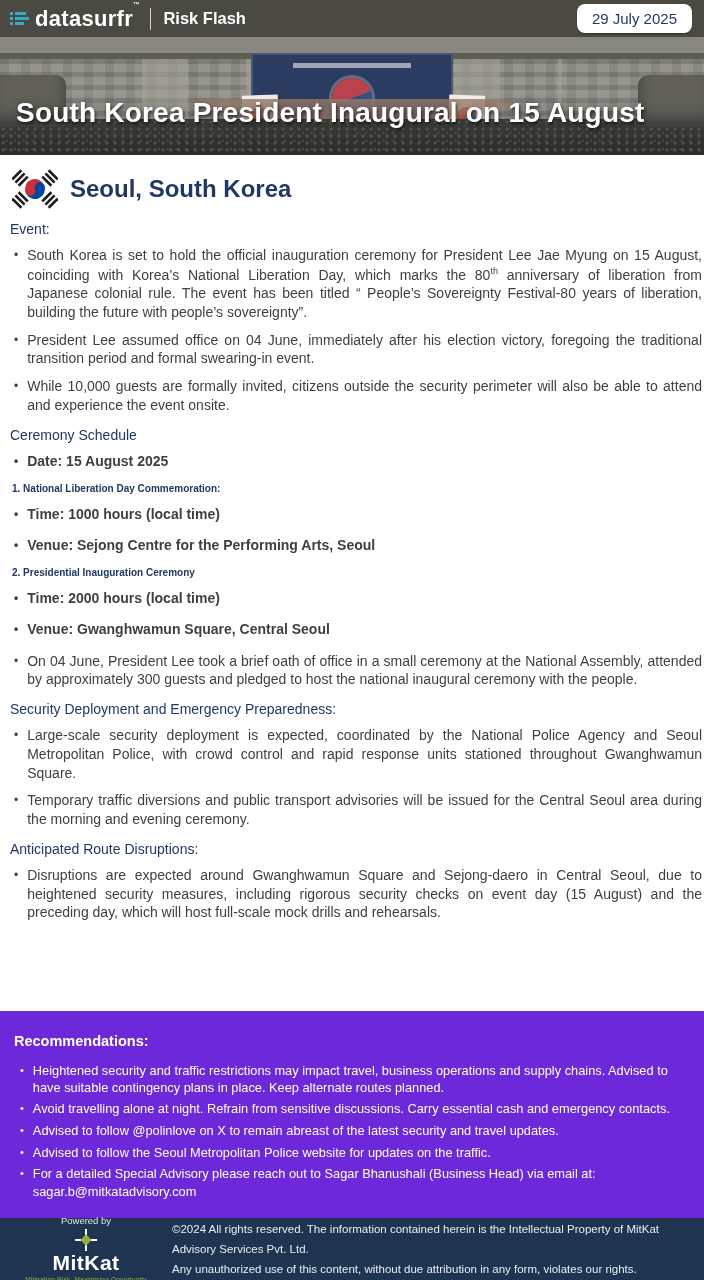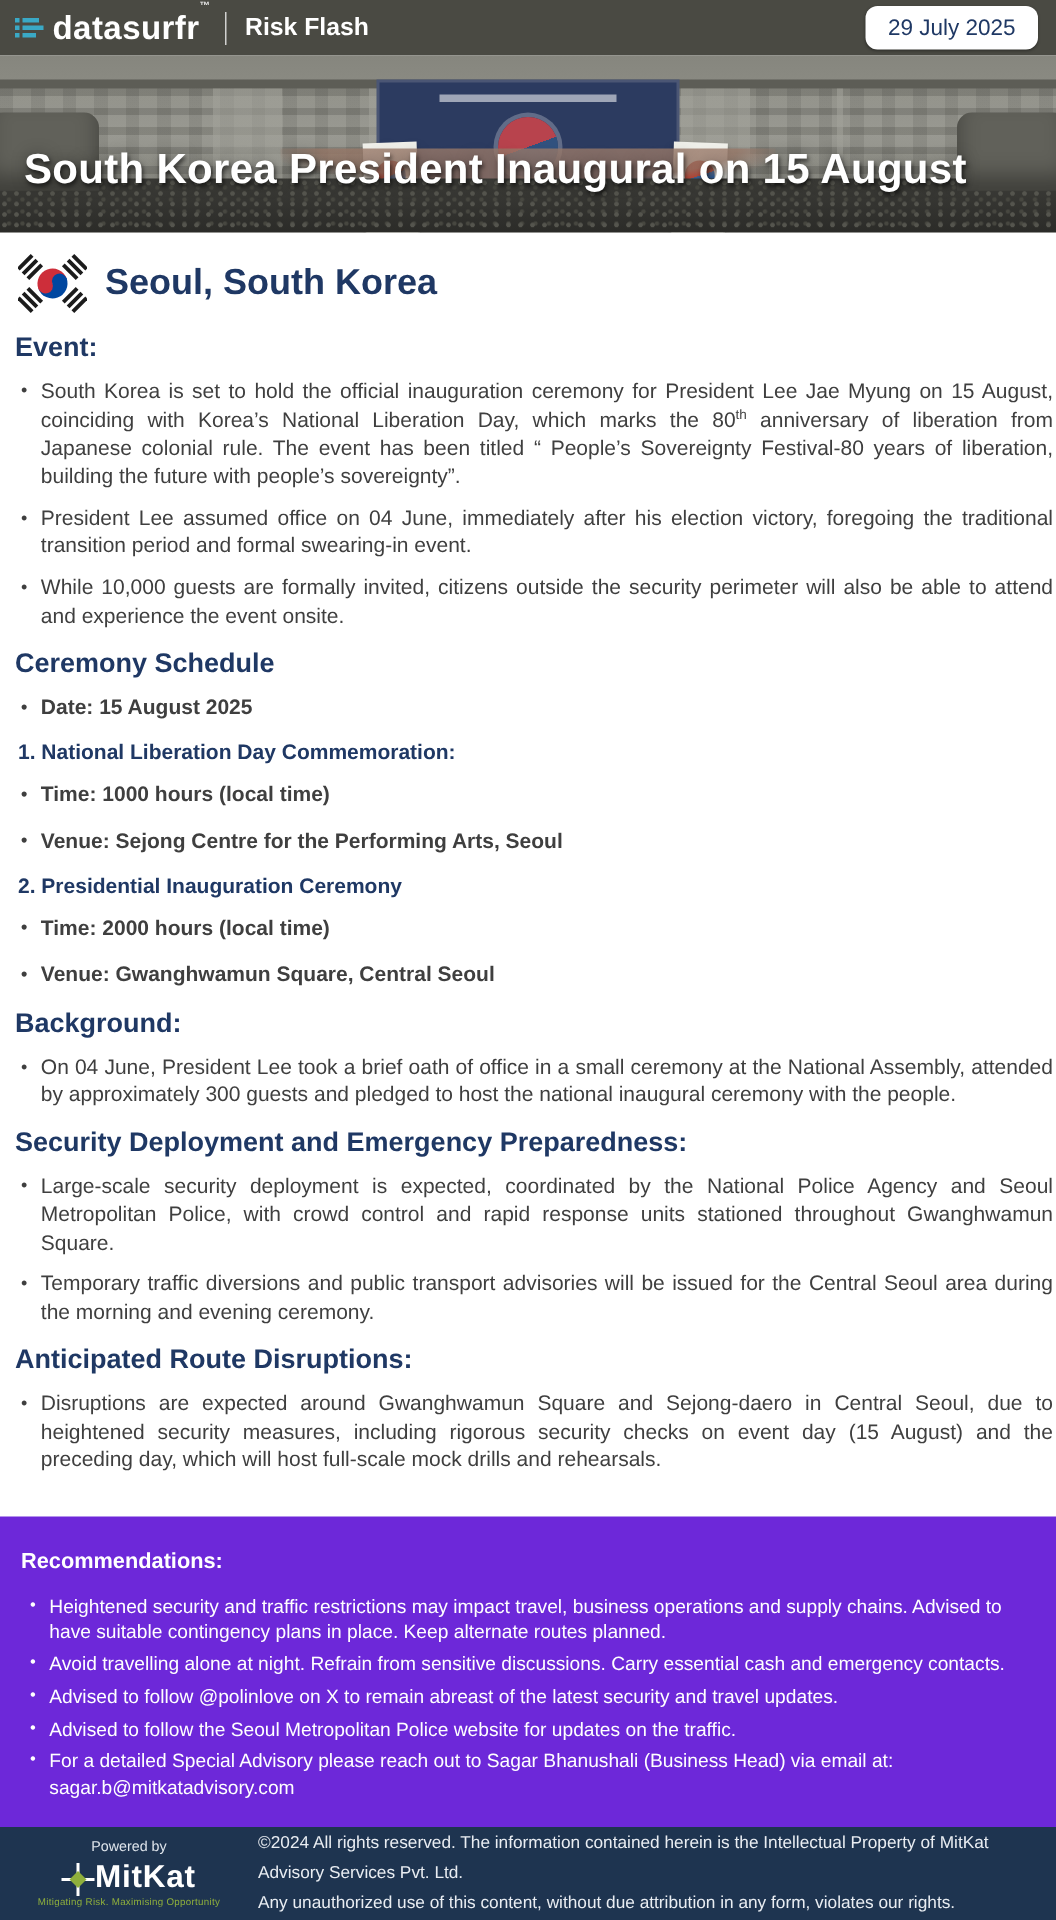--- a/index.html
+++ b/index.html
@@ -110,30 +110,30 @@
   }
 
   
   .content {
     flex:1 1 auto;
     overflow:hidden;
     padding:12px 2px 0 10px;
   }
   .loc-row { display:flex; align-items:center; gap:12px; margin:2px 0 6px 2px; }
   .loc-title { color:#1f3864; font-size:24px; font-weight:bold; }
-  .sec-h { color:#1f3864; font-size:18px; font-weight:bold; margin:12px 0 9px 0; }
+  .sec-h { color:#1f3864; font-size:14px; font-weight:normal; margin:12px 0 9px 0; }
   .bullet {
     display:flex; gap:9px;
     font-size:14px; color:#3f3f3f; line-height:1.34;
     margin:0 0 9px 4px;
   }
   .bullet .bchar { flex:0 0 auto; font-size:12px; line-height:1.6; color:#3f3f3f; }
   .bullet .btext { flex:1 1 auto; text-align:justify; }
   .bullet.bold .btext, .bullet.bold .bchar { font-weight:bold; }
-  .num-h { color:#1f3864; font-size:14px; font-weight:bold; margin:12px 0 11px 2px; }
+  .num-h { color:#1f3864; font-size:10px; font-weight:bold; margin:12px 0 11px 2px; }
   .bullet.sched { margin-bottom:12px; }
   sup { font-size:9px; }
 
   
   .reco {
     flex:0 0 auto;
     background:#6d28d9;
     color:#ffffff;
     padding:16px 16px 14px 14px;
     min-height:184px;
@@ -148,21 +148,21 @@
     flex:0 0 auto;
     height:62px;
     background:#1e3450;
     display:flex;
     align-items:center;
     padding:0 14px 0 20px;
     gap:20px;
   }
   .mk-block { display:flex; flex-direction:column; align-items:center; width:132px; flex:0 0 auto; }
   .powered { color:#dfe5ec; font-size:9.5px; margin-bottom:3px; }
-  .mk-row { display:flex; align-items:flex-end; gap:0; }
+  .mk-row { display:flex; align-items:center; gap:0;flex-direction:column; }
   .mk-icon { position:relative; width:22px; height:22px; }
   .mk-icon .h { position:absolute; left:0; right:0; top:10px; height:2px; background:#ffffff; }
   .mk-icon .v { position:absolute; top:0; bottom:0; left:10px; width:2px; background:#ffffff; }
   .mk-icon .c { position:absolute; left:7px; top:7px; width:8px; height:8px; background:#8faf3c; transform:rotate(45deg); }
   .mk-word { color:#ffffff; font-weight:bold; font-size:21px; letter-spacing:0.5px; }
   .mk-tag { color:#8faf3c; font-size:6.5px; margin-top:1px; letter-spacing:0.2px; white-space:nowrap; }
   .fo-text { color:#e9edf2; font-size:11.5px; line-height:1.75; }
 </style>
 </head>
 <body>
@@ -268,21 +268,20 @@
   <div class="num-h">2. Presidential Inauguration Ceremony</div>
   <div class="bullet bold sched">
     <span class="bchar">•</span>
     <span class="btext">Time: 2000 hours (local time)</span>
   </div>
   <div class="bullet bold sched">
     <span class="bchar">•</span>
     <span class="btext">Venue: Gwanghwamun Square, Central Seoul</span>
   </div>
 
-  <div class="sec-h">Background:</div>
   <div class="bullet">
     <span class="bchar">•</span>
     <span class="btext">On 04 June, President Lee took a brief oath of office in a small ceremony at the National Assembly, attended by approximately 300 guests and pledged to host the national inaugural ceremony with the people.</span>
   </div>
 
   <div class="sec-h">Security Deployment and Emergency Preparedness:</div>
   <div class="bullet">
     <span class="bchar">•</span>
     <span class="btext">Large-scale security deployment is expected, coordinated by the National Police Agency and Seoul Metropolitan Police, with crowd control and rapid response units stationed throughout Gwanghwamun Square.</span>
   </div>

